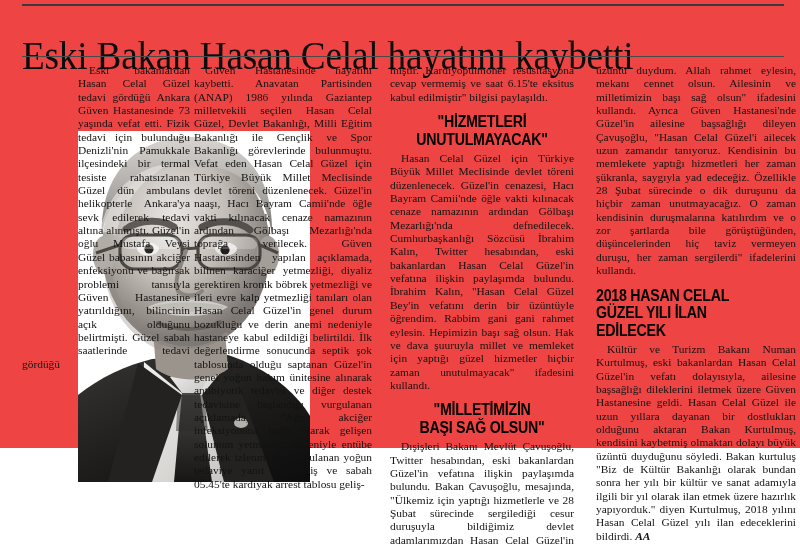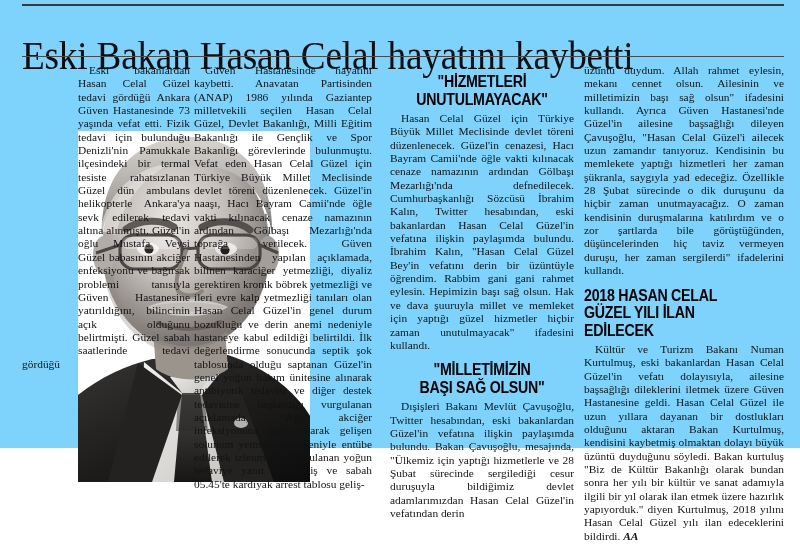--- a/index.html
+++ b/index.html
@@ -12,21 +12,21 @@
     height: 549px;
     overflow: hidden;
     font-family: "Liberation Serif", "DejaVu Serif", serif;
     color: #111111;
     position: relative;
   }
   .page {
     position: relative;
     width: 800px;
     height: 448px;
-    background: #7dd3fc;
+    background: #ef4444;
     box-sizing: border-box;
   }
   .top-rule {
     position: absolute;
     top: 4px;
     left: 22px;
     right: 16px;
     height: 2px;
     background: #3a3a3a;
   }
@@ -73,21 +73,21 @@
   }
   .col p {
     margin: 0;
     text-indent: 11px;
   }
   .col p.noindent { text-indent: 0; }
 
   #col1 { left: 0;   width: 168px; height: 482px; }
   #col2 { left: 172px; width: 178px; height: 482px; }
   #col3 { left: 368px; width: 184px; height: 482px; }
-  #col4 { left: 562px; width: 200px; height: 482px; }
+  #col4 { left: 574px; width: 200px; height: 482px; }
 
   .subhead {
     font-family: "Liberation Sans", "DejaVu Sans", sans-serif;
     font-weight: bold;
     font-size: 16.5px;
     line-height: 17.5px;
     text-align: center;
     text-indent: 0;
     letter-spacing: -0.3px;
     transform: scaleX(0.86);
@@ -229,20 +229,21 @@
     <div class="col" id="col1">
       <div class="shim shim-c1"></div>
       <p>Eski bakanlardan Hasan Celal Güzel tedavi gördüğü Ankara Güven Hastanesinde 73 yaşında vefat etti. Fizik tedavi için bulunduğu Denizli'nin Pamukkale ilçesindeki bir termal tesiste rahatsızlanan Güzel dün ambulans helikopterle Ankara'ya sevk edilerek tedavi altına alınmıştı. Güzel'in oğlu Mustafa Veysi Güzel babasının akciğer enfeksiyonu ve bağırsak problemi tanısıyla Güven Hastanesine yatırıldığını, bilincinin açık olduğunu belirtmişti. Güzel sabah saatlerinde tedavi gördüğü</p>
     </div>
 
     <div class="col" id="col2">
       <p>Güven Hastanesinde hayatını kaybetti. Anavatan Partisinden (ANAP) 1986 yılında Gaziantep milletvekili seçilen Hasan Celal Güzel, Devlet Bakanlığı, Milli Eğitim Bakanlığı ile Gençlik ve Spor Bakanlığı görevlerinde bulunmuştu. Vefat eden Hasan Celal Güzel için Türkiye Büyük Millet Meclisinde devlet töreni düzenlenecek. Güzel'in naaşı, Hacı Bayram Camii'nde öğle vakti kılınacak cenaze namazının ardından Gölbaşı Mezarlığı'nda toprağa verilecek. Güven Hastanesinden yapılan açıklamada, bilinen karaciğer yetmezliği, diyaliz gerektiren kronik böbrek yetmezliği ve ileri evre kalp yetmezliği tanıları olan Hasan Celal Güzel'in genel durum bozukluğu ve derin anemi nedeniyle hastaneye kabul edildiği belirtildi.  İlk değerlendirme sonucunda septik şok tablosunda olduğu saptanan Güzel'in genel yoğun bakım ünitesine alınarak antibiyotik tedavisi ve diğer destek tedavisine başlandığı vurgulanan açıklamada, "Ağır akciğer infeksiyonuna bağlı olarak gelişen solunum yetmezliği nedeniyle entübe edilerek izlenmiştir. Uygulanan yoğun tedaviye yanıt vermemiş ve sabah 05.45'te kardiyak arrest tablosu geliş-</p>
     </div>
 
     <div class="col" id="col3">
+      <p class="noindent">miştir. Kardiyopulmoner resusitasyona cevap vermemiş ve saat 6.15'te eksitus kabul edilmiştir" bilgisi paylaşıldı.</p>
       <div class="subhead">"HİZMETLERİ
 UNUTULMAYACAK"</div>
       <p>Hasan Celal Güzel için Türkiye Büyük Millet Meclisinde devlet töreni düzenlenecek. Güzel'in cenazesi, Hacı Bayram Camii'nde öğle vakti kılınacak cenaze namazının ardından Gölbaşı Mezarlığı'nda defnedilecek. Cumhurbaşkanlığı Sözcüsü İbrahim Kalın, Twitter hesabından, eski bakanlardan Hasan Celal Güzel'in vefatına ilişkin paylaşımda bulundu. İbrahim Kalın, "Hasan Celal Güzel Bey'in vefatını derin bir üzüntüyle öğrendim. Rabbim gani gani rahmet eylesin. Hepimizin başı sağ olsun. Hak ve dava şuuruyla millet ve memleket için yaptığı güzel hizmetler hiçbir zaman unutulmayacak" ifadesini kullandı.</p>
       <div class="subhead">"MİLLETİMİZİN
 BAŞI SAĞ OLSUN"</div>
       <p>Dışişleri Bakanı Mevlüt Çavuşoğlu, Twitter hesabından, eski bakanlardan Güzel'in vefatına ilişkin paylaşımda bulundu. Bakan Çavuşoğlu, mesajında, "Ülkemiz için yaptığı hizmetlerle ve 28 Şubat sürecinde sergilediği cesur duruşuyla bildiğimiz devlet adamlarımızdan Hasan Celal Güzel'in vefatından derin</p>
     </div>
 
     <div class="col" id="col4">
       <p class="noindent">üzüntü duydum. Allah rahmet eylesin, mekanı cennet olsun. Ailesinin ve milletimizin başı sağ olsun" ifadesini kullandı. Ayrıca Güven Hastanesi'nde Güzel'in ailesine başsağlığı dileyen Çavuşoğlu, "Hasan Celal Güzel'i ailecek uzun zamandır tanıyoruz. Kendisinin bu memlekete yaptığı hizmetleri her zaman şükranla, saygıyla yad edeceğiz. Özellikle 28 Şubat sürecinde o dik duruşunu da hiçbir zaman unutmayacağız. O zaman kendisinin duruşmalarına katılırdım ve o zor şartlarda bile görüştüğünden, düşüncelerinden hiç taviz vermeyen duruşu, her zaman sergilerdi" ifadelerini kullandı.</p>

